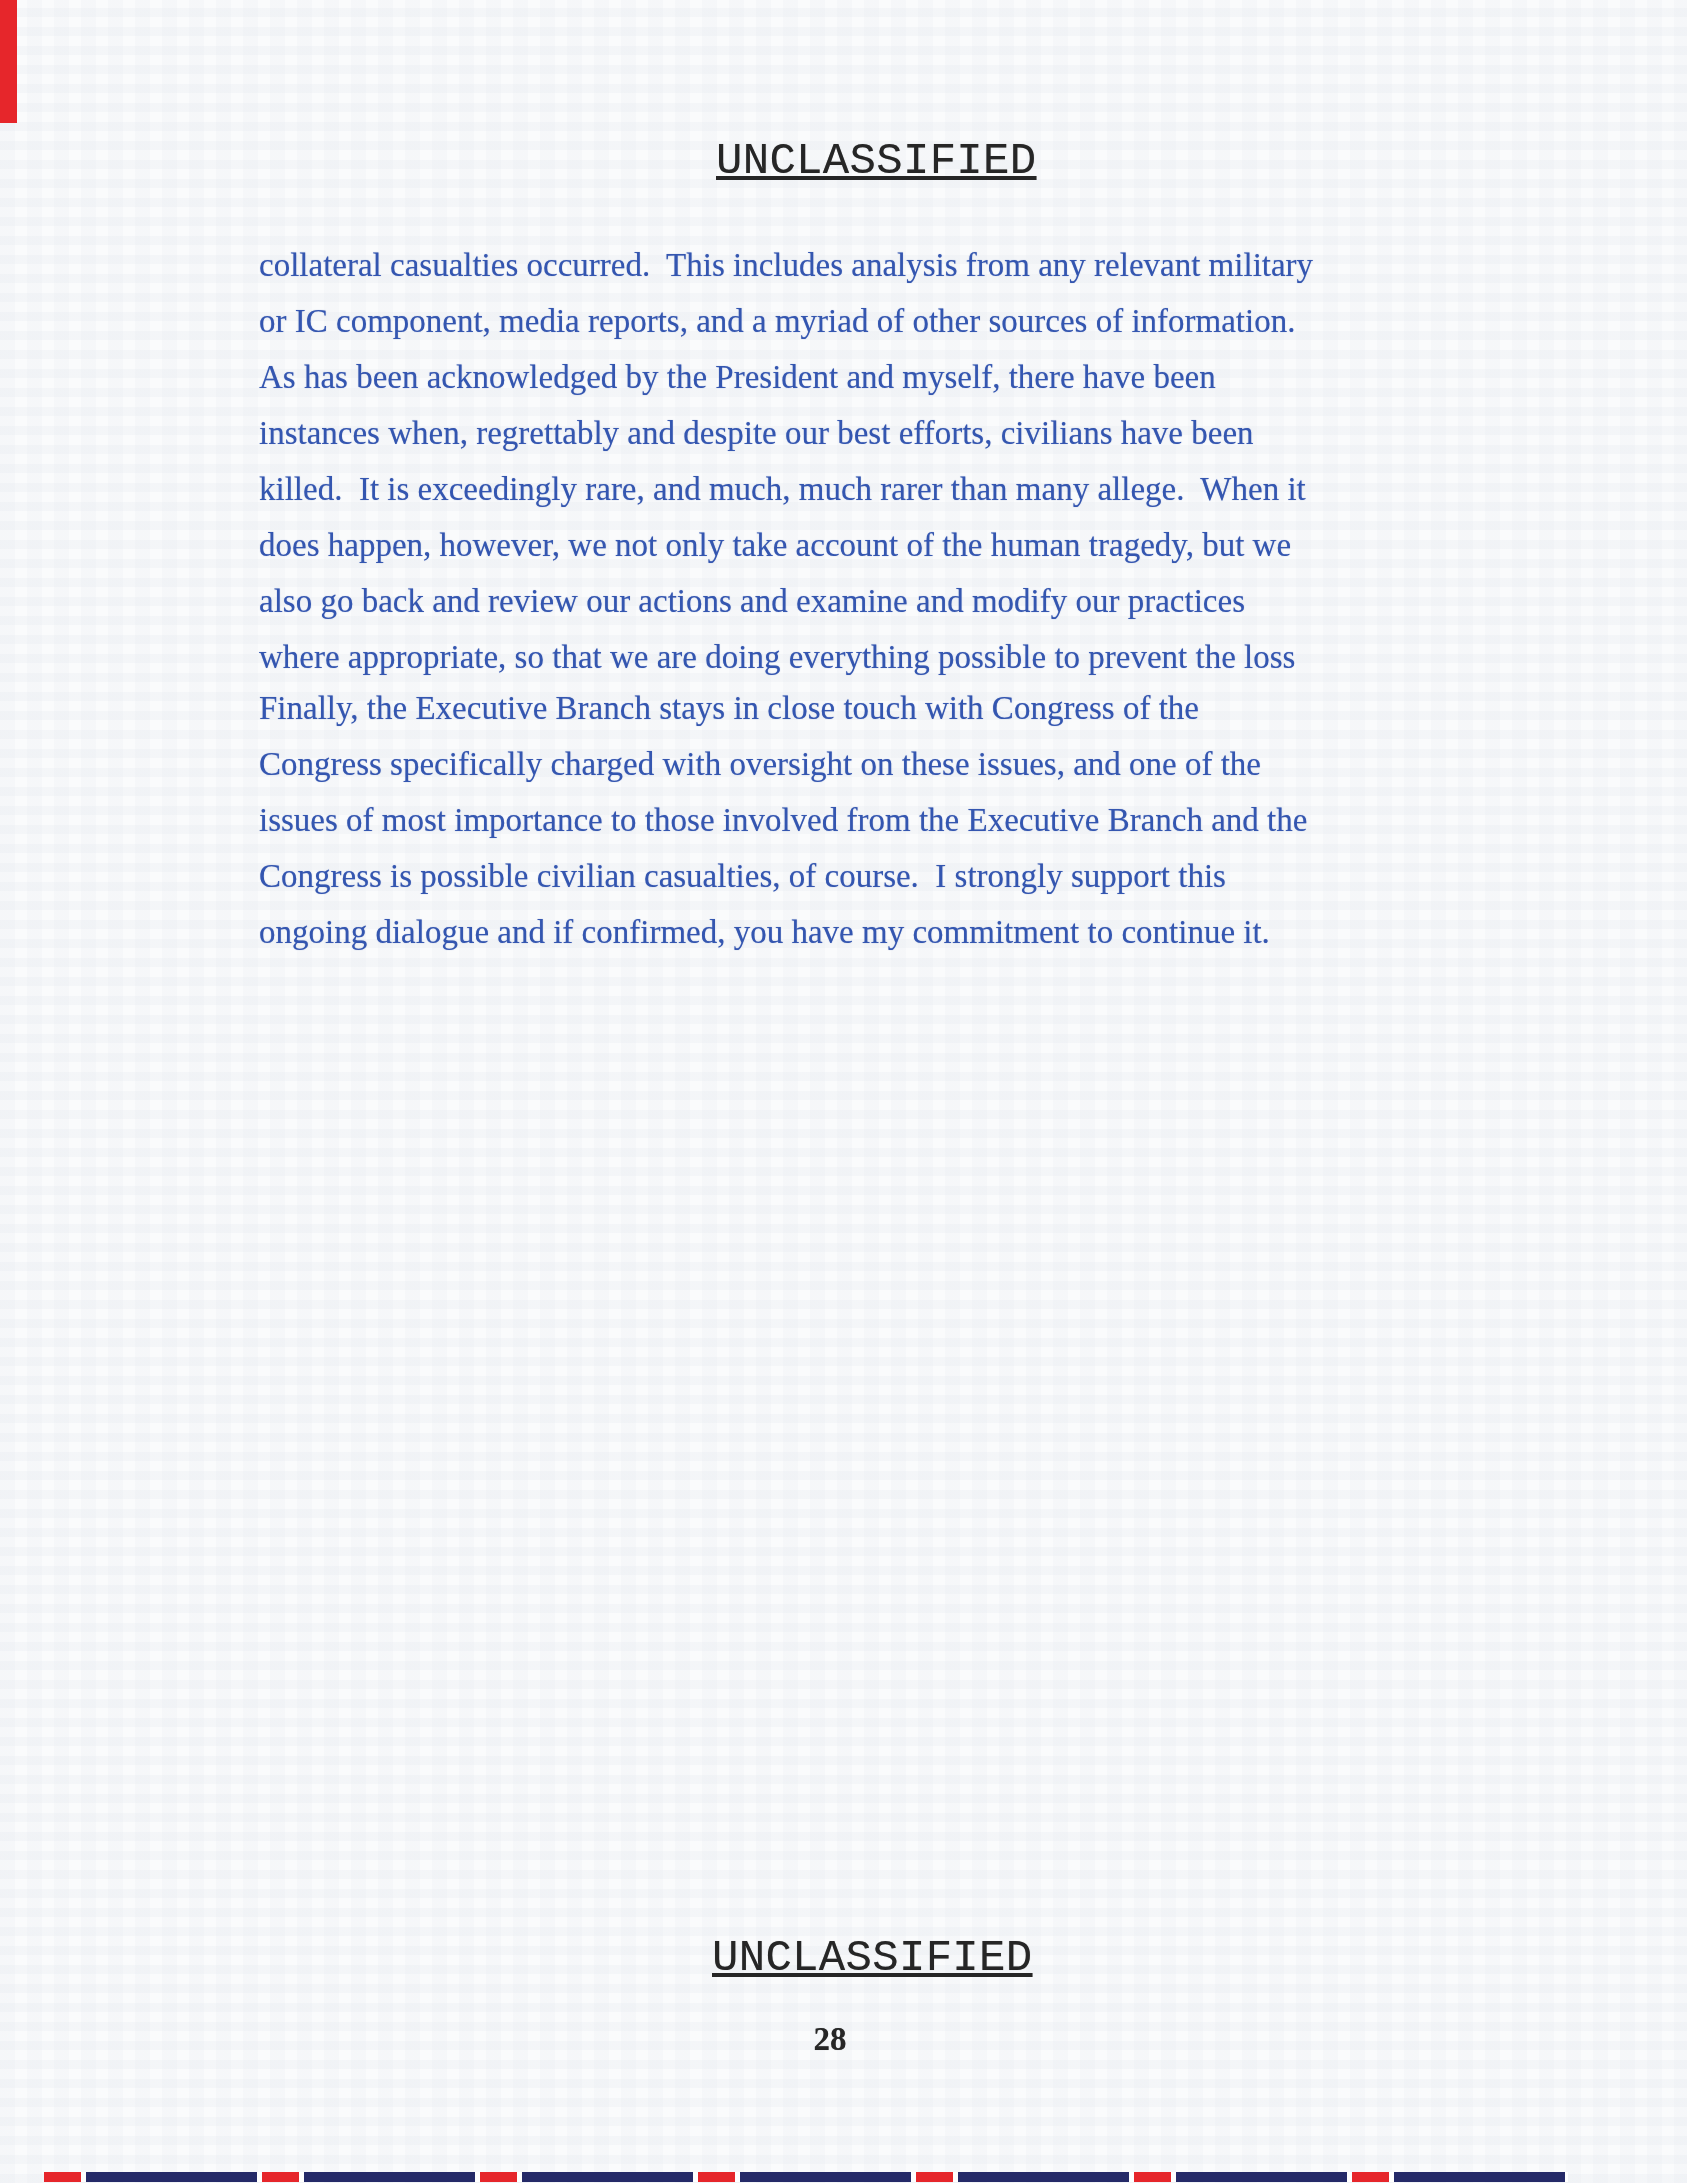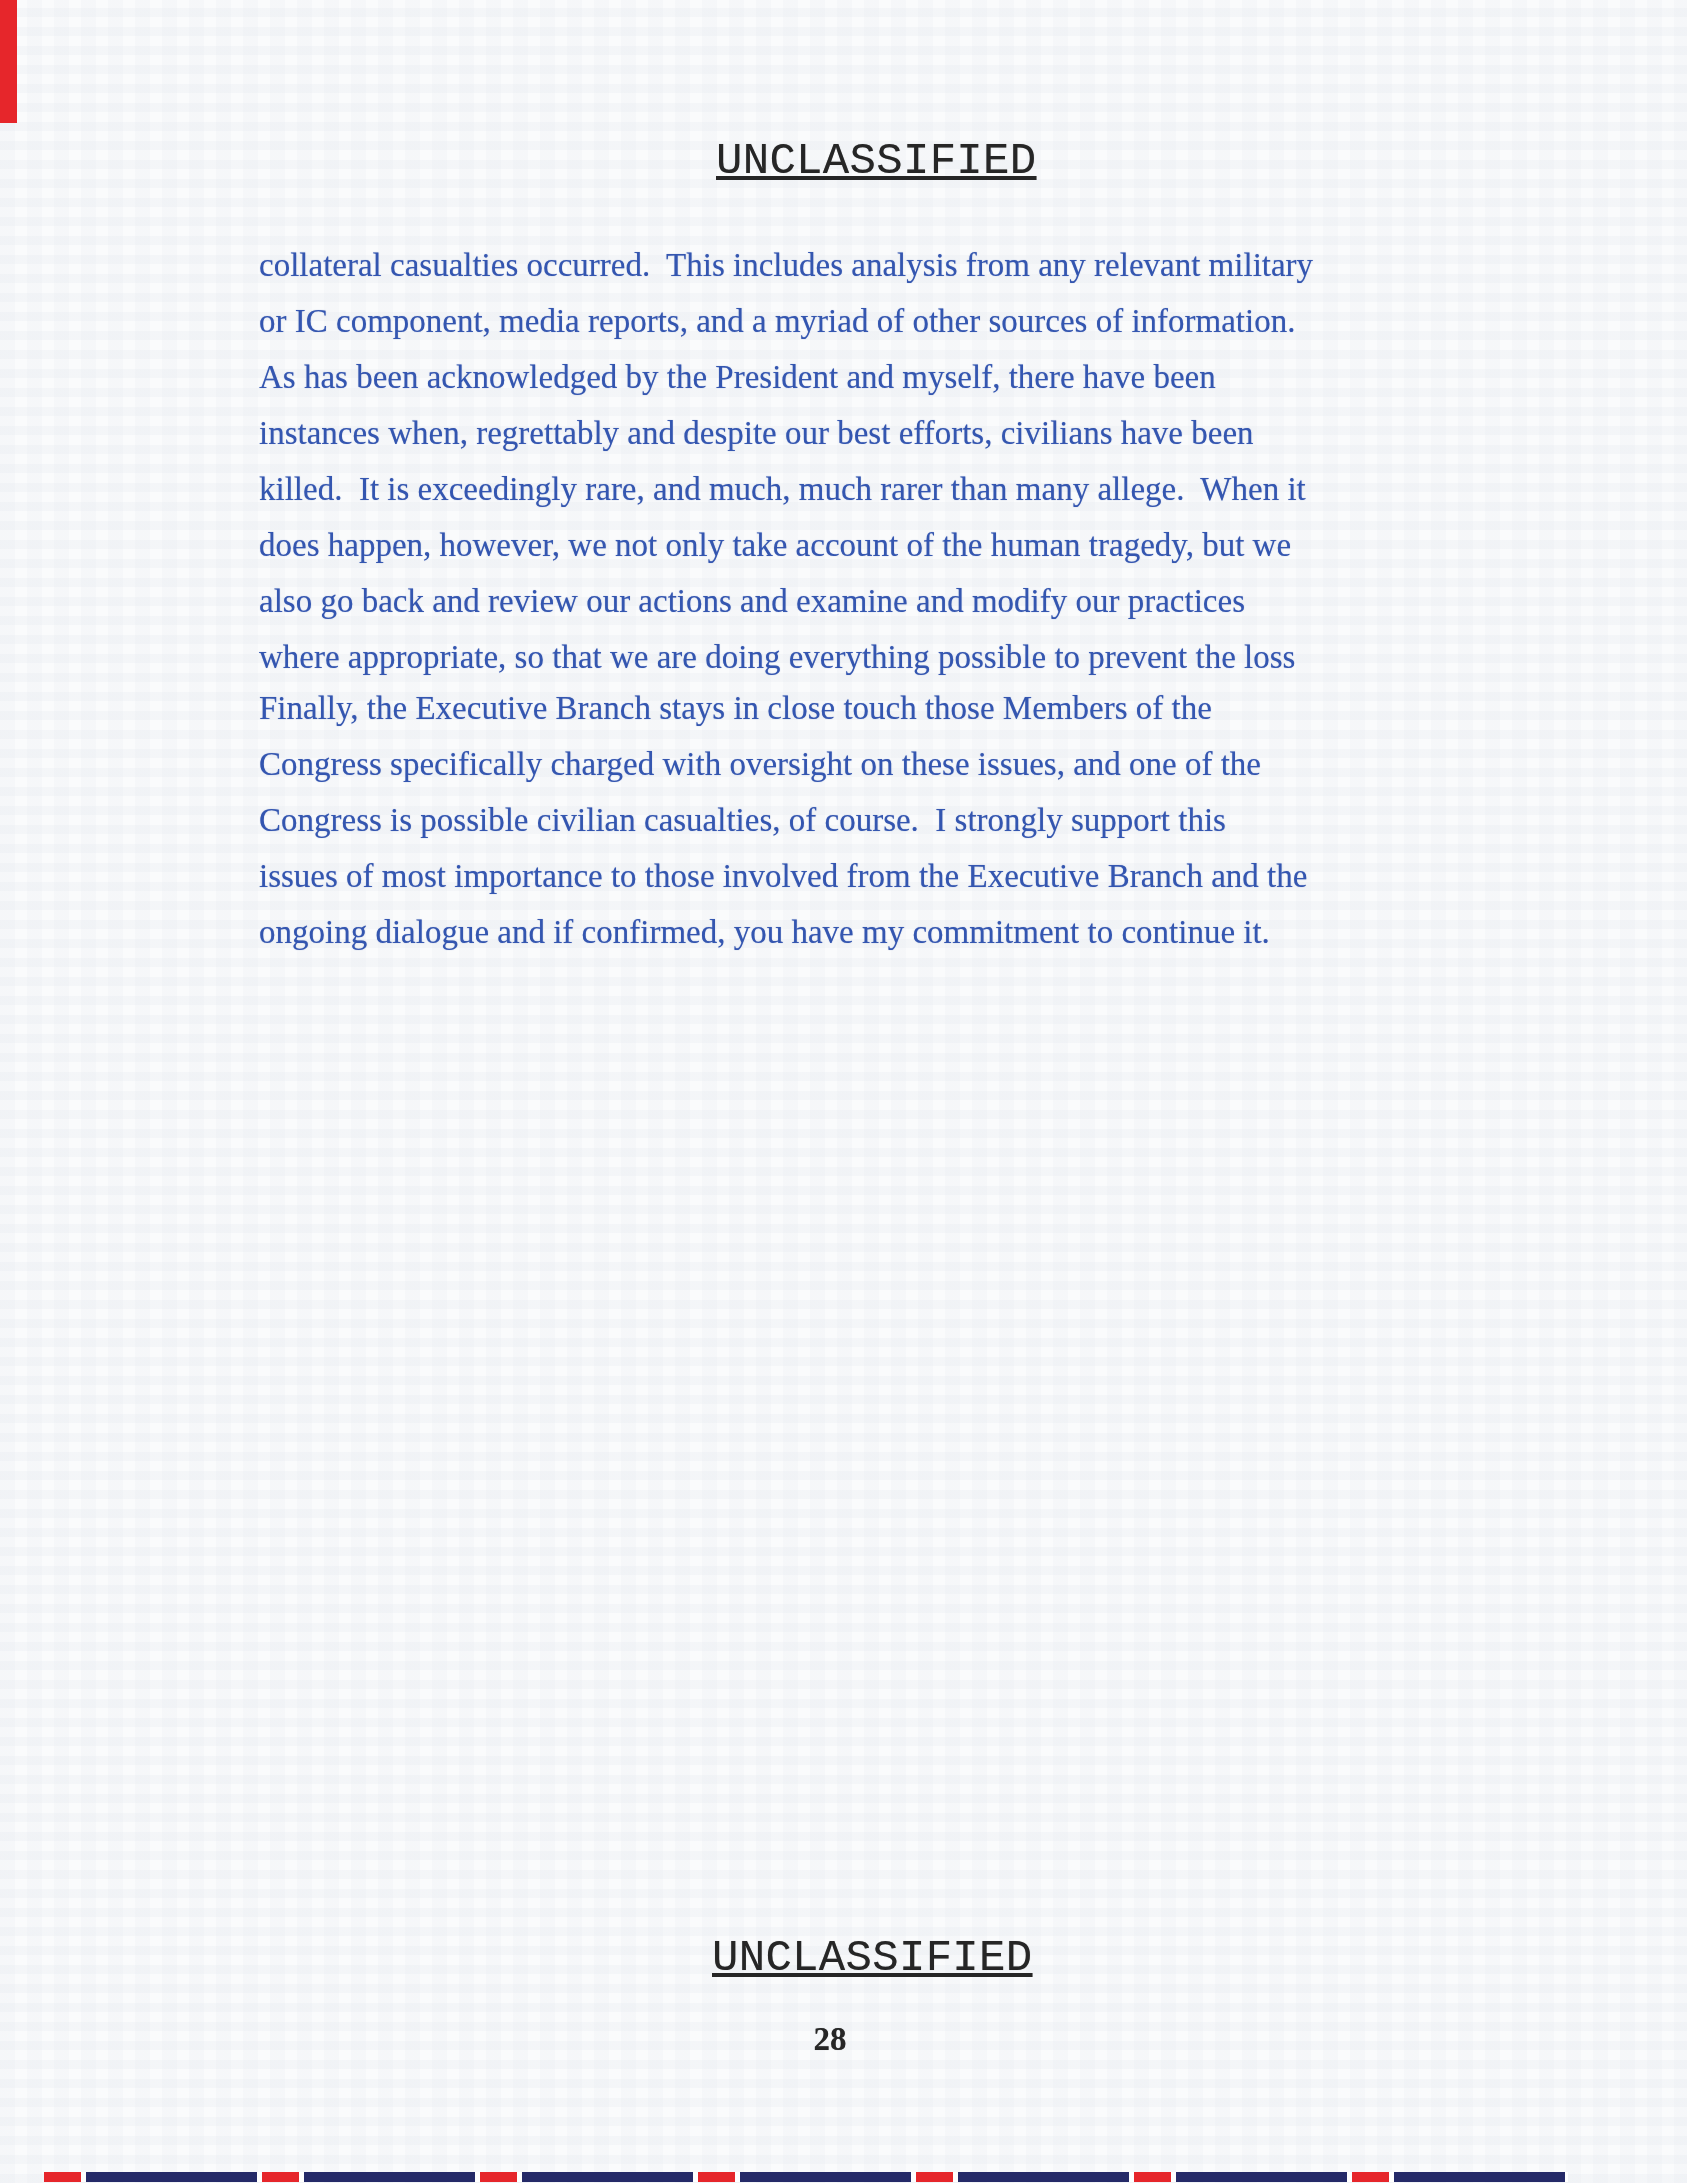--- a/index.html
+++ b/index.html
@@ -89,24 +89,24 @@
       <div class="line">or IC component, media reports, and a myriad of other sources of information.</div>
       <div class="line">As has been acknowledged by the President and myself, there have been</div>
       <div class="line">instances when, regrettably and despite our best efforts, civilians have been</div>
       <div class="line">killed.  It is exceedingly rare, and much, much rarer than many allege.  When it</div>
       <div class="line">does happen, however, we not only take account of the human tragedy, but we</div>
       <div class="line">also go back and review our actions and examine and modify our practices</div>
       <div class="line">where appropriate, so that we are doing everything possible to prevent the loss</div>
     </div>
 
   <div class="body-text para-2">
-      <div class="line">Finally, the Executive Branch stays in close touch those Members of the</div>
+      <div class="line">Finally, the Executive Branch stays in close touch with Congress of the</div>
       <div class="line">Congress specifically charged with oversight on these issues, and one of the</div>
+      <div class="line">issues of most importance to those involved from the Executive Branch and the</div>
       <div class="line">Congress is possible civilian casualties, of course.  I strongly support this</div>
-      <div class="line">issues of most importance to those involved from the Executive Branch and the</div>
       <div class="line">ongoing dialogue and if confirmed, you have my commitment to continue it.</div>
     </div>
 
   <div class="classification footer">UNCLASSIFIED</div>
 
   <div class="page-number">28</div>
 
   <div class="artifact-color-bar"></div>
 
 </div>

